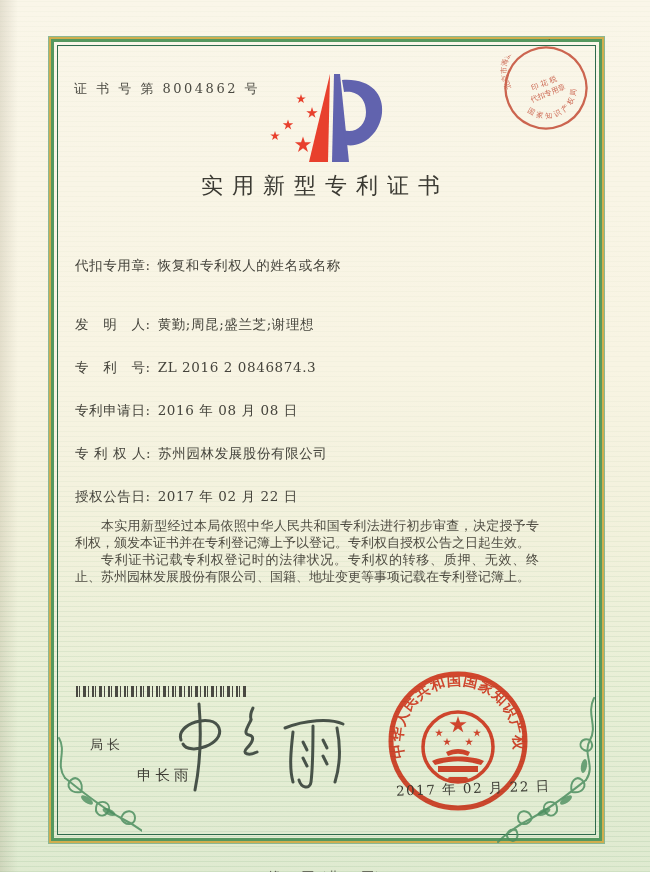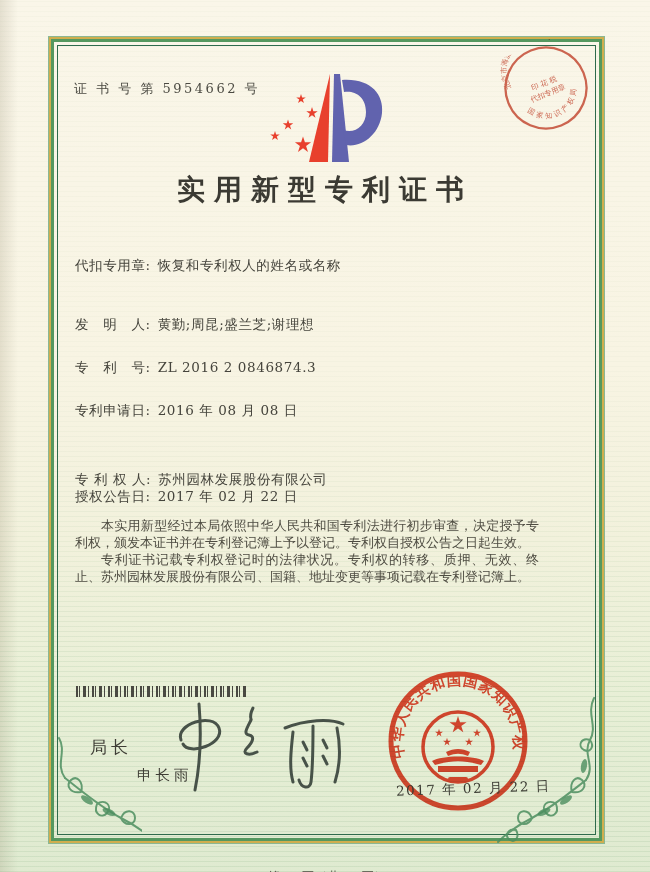--- a/index.html
+++ b/index.html
@@ -15,30 +15,30 @@
     background:repeating-linear-gradient(0deg, rgba(110,165,115,.14) 0 1px, rgba(0,0,0,0) 1px 5px);
     -webkit-mask:linear-gradient(180deg, rgba(0,0,0,.25) 0 45%, rgba(0,0,0,.6) 65%, #000 80%);
     mask:linear-gradient(180deg, rgba(0,0,0,.25) 0 45%, rgba(0,0,0,.6) 65%, #000 80%);
   }
   .f1{position:absolute; left:48px; top:36px; width:557px; height:808px; box-sizing:border-box;
       border:1px solid #8ab793; padding:2px;}
   .f2{width:100%; height:100%; box-sizing:border-box; border:3px solid #55985f; outline:2px solid #cfae4e;}
   .f3{box-sizing:border-box; width:calc(100% - 6px); height:calc(100% - 6px); margin:3px; border:1px solid #2f6b4c;}
   .cert-no{position:absolute; left:74px; top:80px; font-size:13px; letter-spacing:2.5px; color:#4b4a42;}
   .title{position:absolute; left:0; right:0; top:171px; text-align:center;
-         font-size:28px; font-weight:700; letter-spacing:9px; color:#3b3a33;}
+         font-size:22px; font-weight:400; letter-spacing:9px; color:#3b3a33;}
   .field{position:absolute; left:75px; font-size:13.5px; color:#45443c; letter-spacing:.6px; white-space:nowrap;}
   .field .lbl{margin-right:7px;}
   .paras{position:absolute; left:75px; top:517px; width:464px; font-size:13px; line-height:17px;
          color:#4e4c42; text-align:justify;}
   .paras p{margin:0; text-indent:2em;}
   .barcode{position:absolute; left:76px; top:686px; width:172px; height:11px; opacity:.85;
     background:repeating-linear-gradient(90deg,#2e2c28 0 2px,transparent 2px 3px,#2e2c28 3px 4px,
       transparent 4px 7px,#2e2c28 7px 10px,transparent 10px 12px,#2e2c28 12px 13px,transparent 13px 16px);}
-  .signoff-title{position:absolute; left:90px; top:736px; font-size:17px; letter-spacing:4px; color:#3f3e36;}
+  .signoff-title{position:absolute; left:90px; top:736px; font-size:13px; letter-spacing:4px; color:#3f3e36;}
   .signoff-name{position:absolute; left:90px; top:766px; font-size:14.5px; letter-spacing:4px; color:#3f3e36;margin-left:47px;}
   .signature{position:absolute; left:165px; top:698px;}
   .logo{position:absolute; left:252px; top:68px;}
   .tax-stamp{position:absolute; left:502px; top:44px; mix-blend-mode:multiply; opacity:.92;
              transform:rotate(-22deg);}
   .seal{position:absolute; left:368px; top:651px; mix-blend-mode:multiply; opacity:.95;}
   .seal-date{position:absolute; left:396px; top:780px; font-size:13.5px; letter-spacing:1.5px;
              color:#3a3a32; transform:rotate(-2deg); white-space:nowrap;}
   .flourish{position:absolute; pointer-events:none;}
   .fl-right{right:44px; bottom:26px;}
@@ -52,21 +52,21 @@
 
 <div class="page">
   <div class="waves"></div>
 
   <div class="f1">
     <div class="f2">
         <div class="f3"></div>
       </div>
   </div>
 
-  <div class="cert-no">证 书 号 第 5954662 号</div>
+  <div class="cert-no">证 书 号 第 8004862 号</div>
 
   <svg class="logo" width="135" height="105" viewBox="0 0 135 105">
     <defs>
       <path id="st" d="M0 -1 L0.225 -0.309 L0.951 -0.309 L0.363 0.118 L0.588 0.809 L0 0.382 L-0.588 0.809 L-0.363 0.118 L-0.951 -0.309 L-0.225 -0.309 Z"></path>
     </defs>
     <path d="M78 6 L76 94 L57 94 Z" fill="#e8402d"></path>
     <path d="M82 6 L88 6 L97 94 L80 94 Z" fill="#6163ae"></path>
     <path d="M90 12 C118 10 132 26 130 45 C128 66 110 80 94 77 L91 62 C103 66 114 58 114 44 C114 28 102 22 92 24 Z" fill="#6163ae"></path>
     <use href="#st" transform="translate(49,31) scale(5)" fill="#e8402d"></use>
     <use href="#st" transform="translate(60,45) scale(6)" fill="#e8402d"></use>
@@ -96,21 +96,21 @@
   </div>
   <div class="field" style="top:316px">
     <span class="lbl">发　明　人:</span><span>黄勤;周昆;盛兰芝;谢理想</span>
   </div>
   <div class="field" style="top:359px">
     <span class="lbl">专　利　号:</span><span>ZL 2016 2 0846874.3</span>
   </div>
   <div class="field" style="top:402px">
     <span class="lbl">专利申请日:</span><span>2016 年 08 月 08 日</span>
   </div>
-  <div class="field" style="top:471px">
+  <div class="field" style="top:445px">
     <span class="lbl">专 利 权 人:</span><span>苏州园林发展股份有限公司</span>
   </div>
   <div class="field" style="top:488px">
     <span class="lbl">授权公告日:</span><span>2017 年 02 月 22 日</span>
   </div>
 
   <div class="paras">
     <p>本实用新型经过本局依照中华人民共和国专利法进行初步审查，决定授予专利权，颁发本证书并在专利登记簿上予以登记。专利权自授权公告之日起生效。</p>
     <p>专利证书记载专利权登记时的法律状况。专利权的转移、质押、无效、终止、苏州园林发展股份有限公司、国籍、地址变更等事项记载在专利登记簿上。</p>
   </div>

